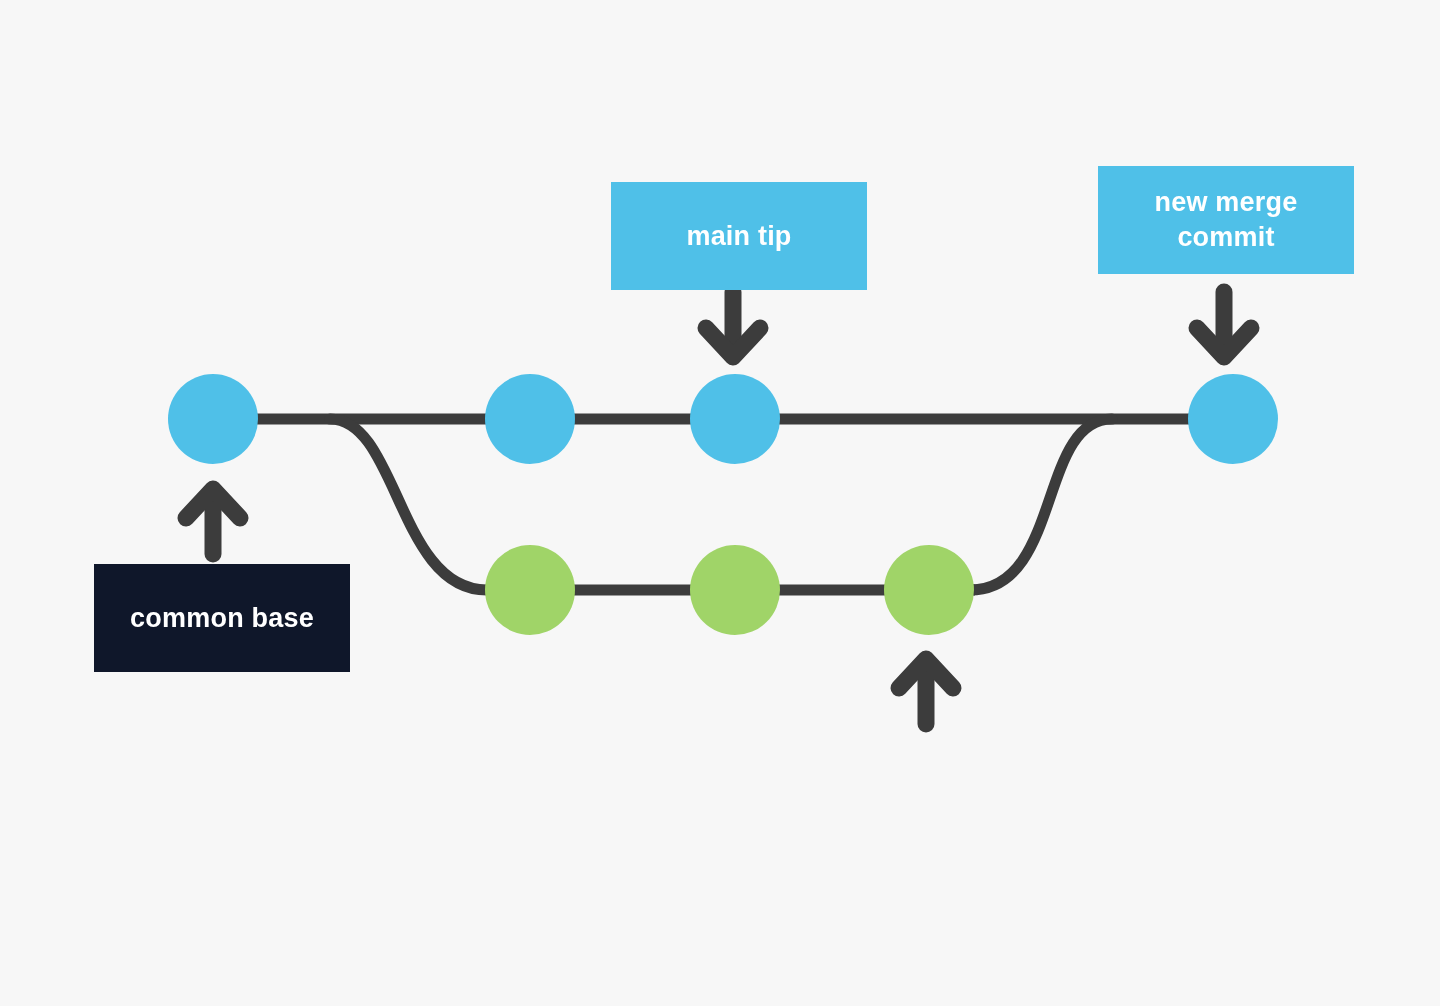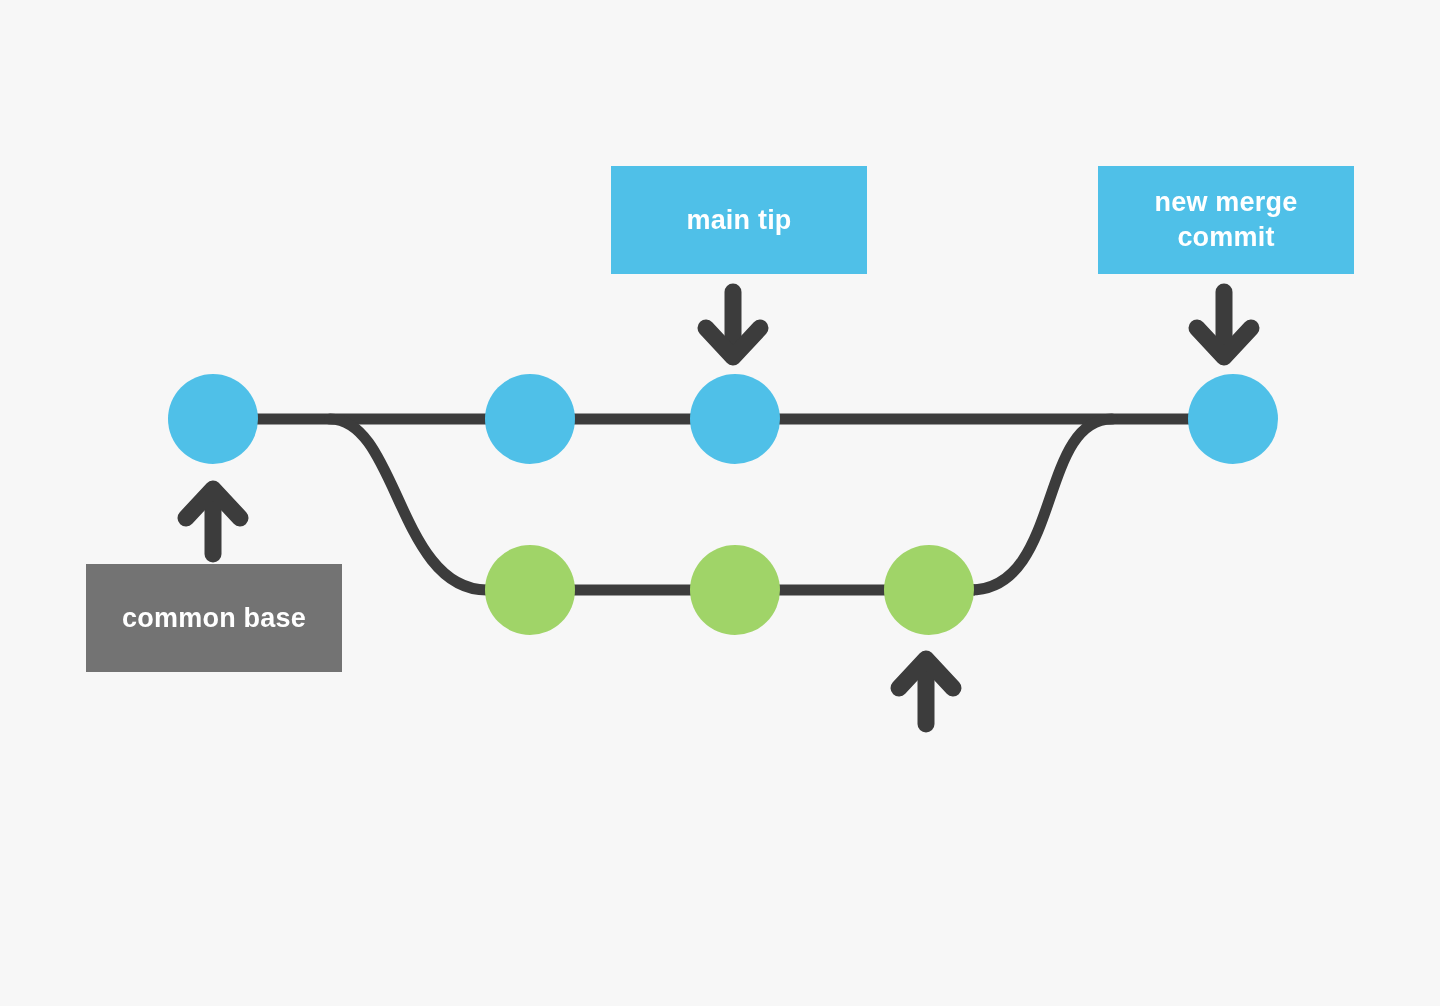--- a/index.html
+++ b/index.html
@@ -93,27 +93,27 @@
         <polyline points="186,518 213,489 240,518"></polyline>
       </g>
 
       <g>
         <line x1="926" y1="724" x2="926" y2="662"></line>
         <polyline points="899,688 926,659 953,688"></polyline>
       </g>
     </g>
   </svg>
 
-  <div class="callout" id="callout-main-tip" style="background:#4fc0e8;">
+  <div class="callout" id="callout-main-tip" style="background:#4fc0e8;margin-top:16px;">
     <span>main tip</span>
   </div>
 
   <div class="callout" id="callout-merge" style="background:#4fc0e8;text-align:center;">
     <span>new merge
 commit</span>
   </div>
 
-  <div class="callout" id="callout-base" style="background:#737373;">
+  <div class="callout" id="callout-base" style="background:#0f172a;margin-left:8px;">
     <span>common base</span>
   </div>
 
 
 </div>
 
 </body></html>

